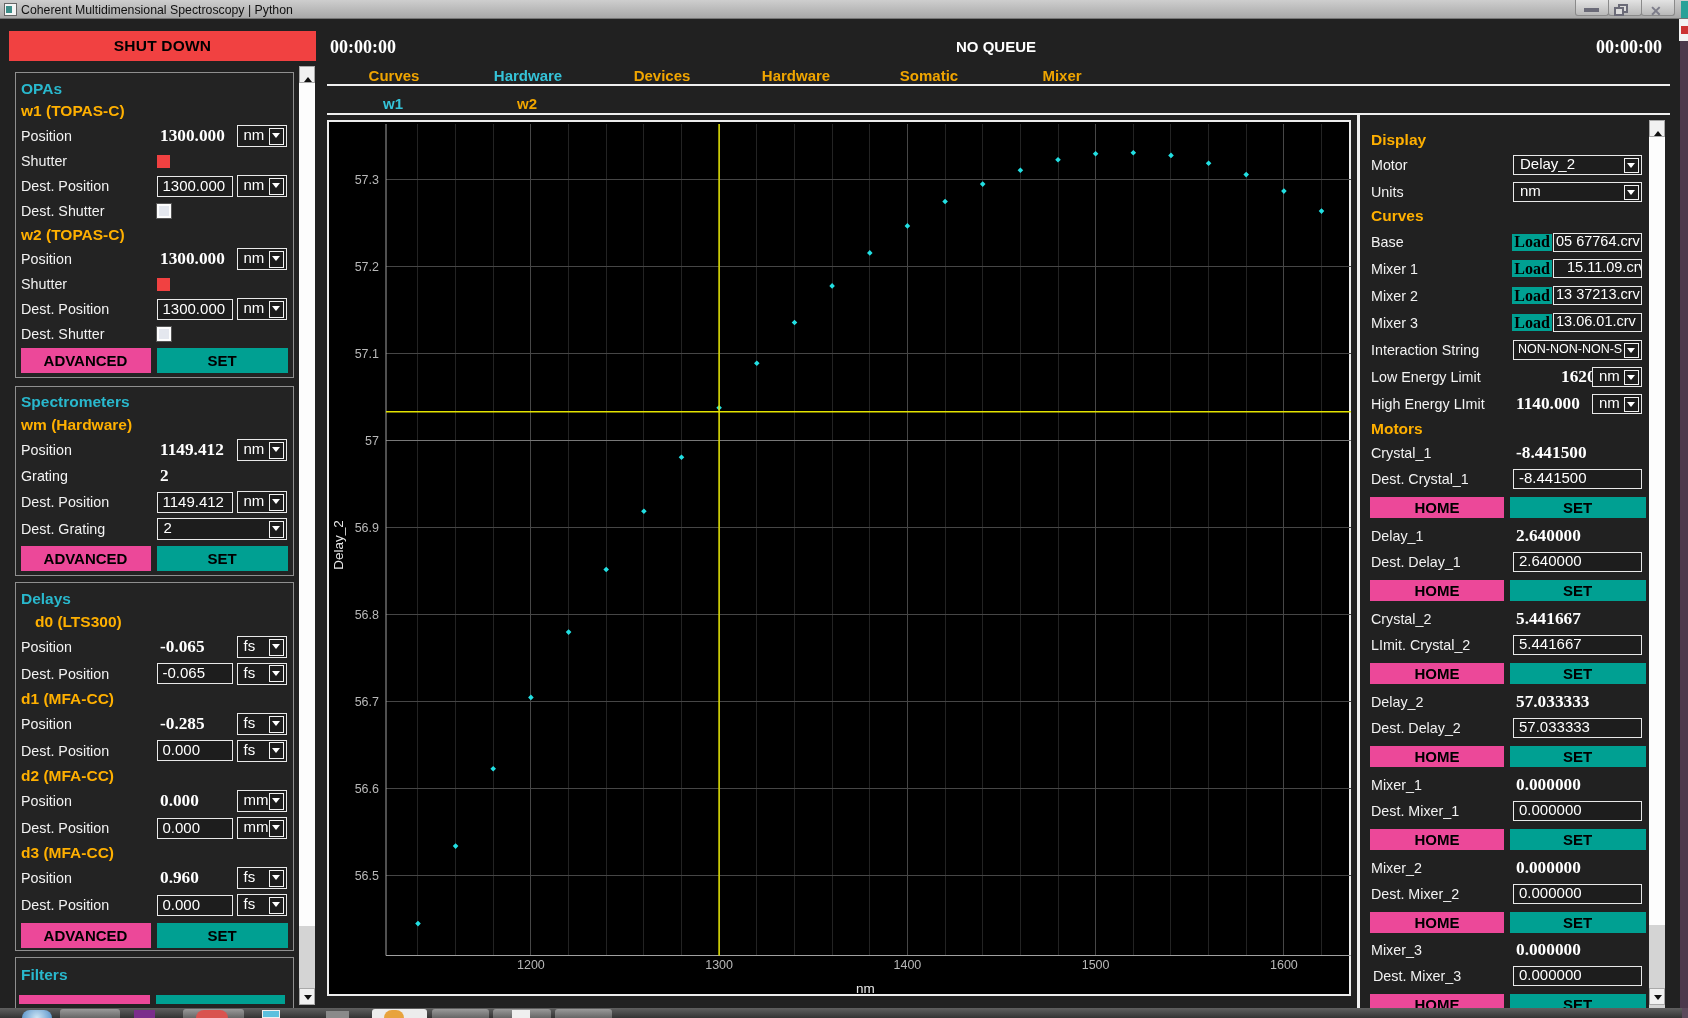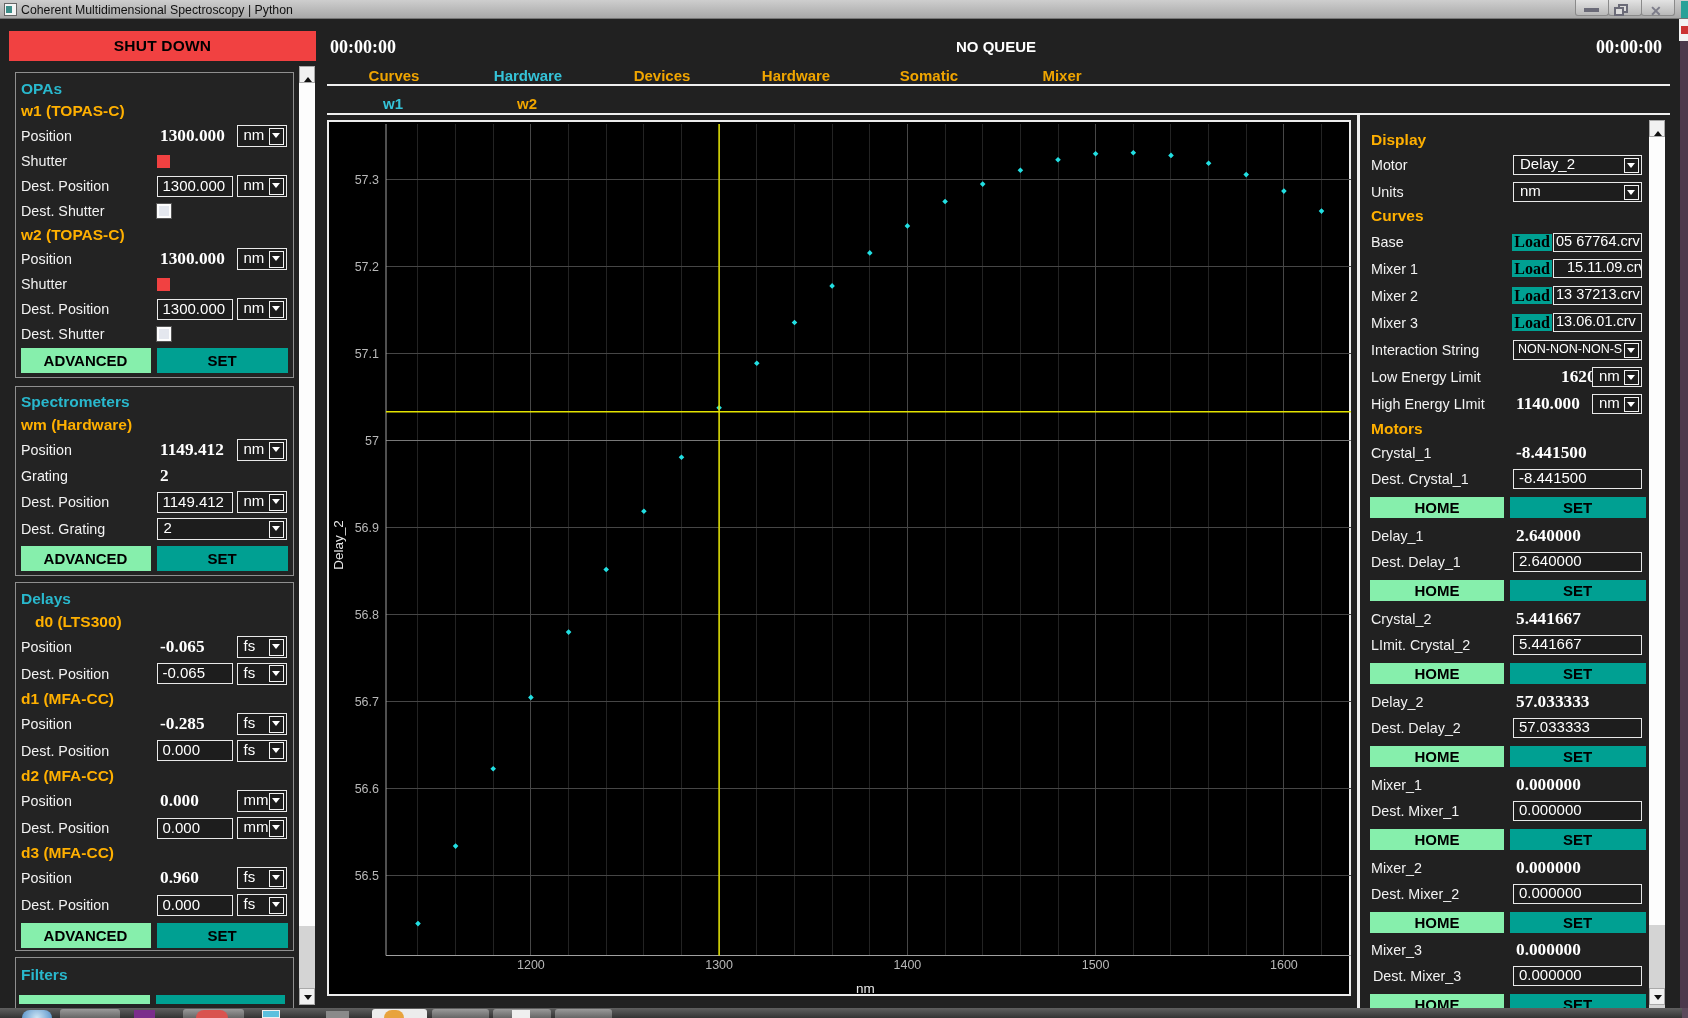--- a/index.html
+++ b/index.html
@@ -6,21 +6,21 @@
 .a{position:absolute}
 .lbl{position:absolute;font-size:14.3px;color:#f2f2f2;line-height:20px;white-space:nowrap}
 .hc{position:absolute;font-size:15.5px;font-weight:bold;color:#29b8cd;line-height:20px;white-space:nowrap}
 .hy{position:absolute;font-size:15.5px;font-weight:bold;color:#ffb000;line-height:20px;white-space:nowrap}
 .val{position:absolute;font-family:"Liberation Serif",serif;font-size:17.3px;font-weight:bold;color:#fff;line-height:20px;white-space:nowrap}
 .inp{position:absolute;border:1.5px solid #e9e9e9;background:#1d1d1d;color:#fff;font-size:15px;line-height:17px;padding-left:5px;white-space:nowrap;overflow:hidden}
 .dd{position:absolute;border:1.5px solid #e9e9e9;background:#1d1d1d;color:#fff;font-size:15px;line-height:18px;padding-left:6px;white-space:nowrap;overflow:hidden}
 .ar{position:absolute;right:2px;top:1.5px;bottom:1.5px;width:14.5px;border:1.5px solid #f2f2f2;background:#1d1d1d}
 .ar:after{content:"";position:absolute;left:2px;top:4.5px;border:4.5px solid transparent;border-top:5.5px solid #fff}
 .btn{position:absolute;display:flex;align-items:center;justify-content:center;font-weight:bold;font-size:15px;color:#000}
-.by{background:#86efac}
+.by{background:#ec4899}
 .bt{background:#00a092}
 .panel{position:absolute;left:15px;width:279px;border:1px solid #8f8f8f;background:#232323}
 .sb{position:absolute;width:16px;background:#d4d4d4}
 .sbb{position:absolute;left:0;width:16px;height:17px;background:#f1f1f1;border:1px solid #a9a9a9}
 .sbt{position:absolute;left:0;width:16px;background:#fdfdfd}
 .tri-u{position:absolute;left:3.5px;top:5.5px;border:4px solid transparent;border-bottom:5px solid #111}
 .tri-d{position:absolute;left:3.5px;top:6px;border:4px solid transparent;border-top:5px solid #111}
 
 </style></head><body>
 <div class="a" style="left:0;top:0;width:1688px;height:19px;background:linear-gradient(#cecece,#a8a8a8);border-bottom:1px solid #757575"></div>

